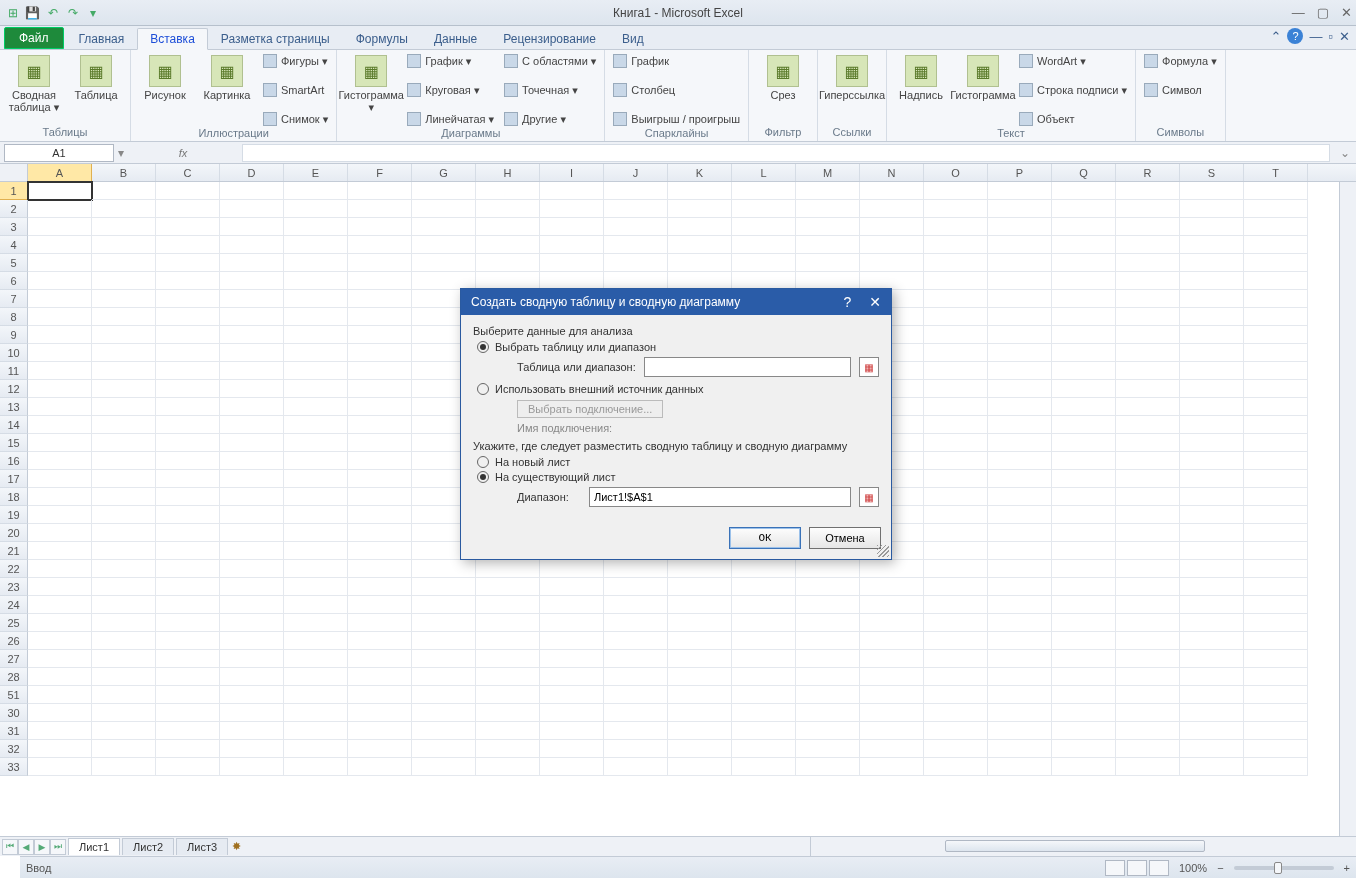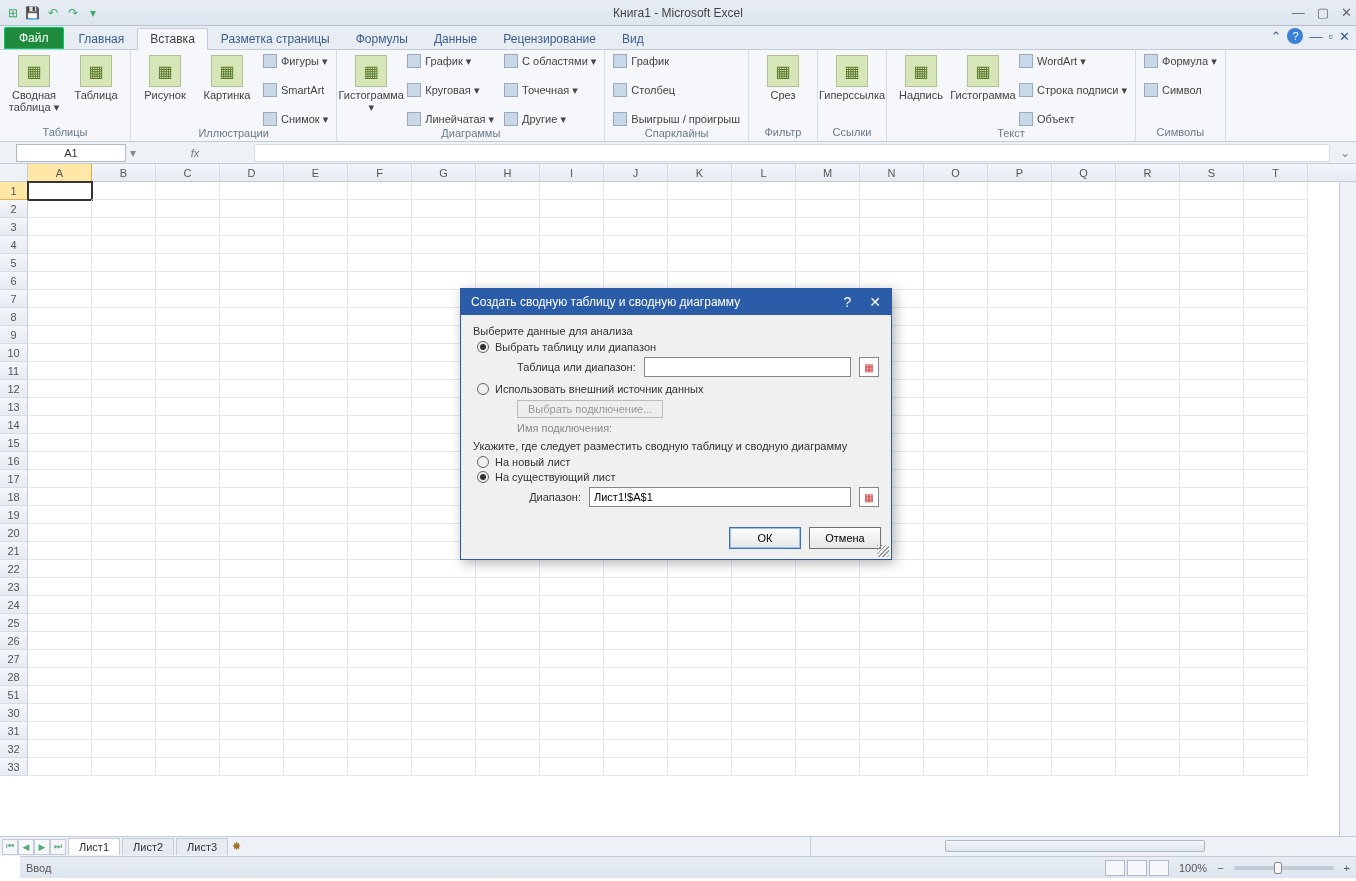--- a/index.html
+++ b/index.html
@@ -9,38 +9,38 @@
 .titlebar { height: 26px; background: linear-gradient(#e8edf4,#dde5ee); display: flex; align-items: center; border-bottom: 1px solid #b6c0cc; position: relative; }
 .titlebar .qat { display:flex; align-items:center; gap:2px; padding-left:4px; }
 .titlebar .qat .qicon { width:18px; height:18px; display:flex; align-items:center; justify-content:center; font-size:12px; color:#4a6; }
 .titlebar .title { position:absolute; left:50%; transform:translateX(-50%); font-size:12px; color:#444; }
 .titlebar .winctrl { position:absolute; right:4px; display:flex; gap:12px; align-items:center; font-size:13px; color:#666; }
 
 
 .ribbon-tabs { height:24px; background:#e8edf4; display:flex; align-items:flex-end; padding-left:4px; border-bottom:1px solid #c3cbd6; position:relative;}
 .ribbon-tabs .file-tab { background:#1e8a3b; color:#fff; padding:3px 14px; font-size:12px; border-radius:2px 2px 0 0; margin-right:2px; border:1px solid #0c6; }
 .ribbon-tabs .tab { padding:3px 12px; font-size:12px; color:#3b5e8c; cursor:pointer; border:1px solid transparent; border-bottom:none; }
-.ribbon-tabs .tab.active { background:#f5f7fa; border:1px solid #c3cbd6; border-bottom:1px solid #f5f7fa; color:#404040; border-radius:2px 2px 0 0; margin-bottom:-1px; }
+.ribbon-tabs .tab.active { background:#f5f7fa; border:1px solid #c3cbd6; border-bottom:1px solid #f5f7fa; color:#1d4ed8; border-radius:2px 2px 0 0; margin-bottom:-1px; }
 .ribbon-tabs .rightctrls { position:absolute; right:6px; top:2px; display:flex; gap:6px; align-items:center; color:#3b5e8c; font-size:13px;}
 
 
 .ribbon { height:92px; background:#f5f7fa; display:flex; border-bottom:1px solid #c3cbd6; }
 .group { border-right:1px solid #d5dce5; padding:3px 6px 1px 6px; display:flex; flex-direction:column; justify-content:space-between; position:relative; }
 .group .grouplabel { text-align:center; font-size:11px; color:#6a7a8a; padding-bottom:2px; }
 .group .items { display:flex; gap:6px; align-items:flex-start; flex:1; }
 .bigbtn { display:flex; flex-direction:column; align-items:center; justify-content:flex-start; gap:2px; width:56px; padding-top:2px; cursor:pointer; }
 .bigbtn .icon { width:32px; height:32px; background:#d7e6b8; border:1px solid #b0c090; display:flex; align-items:center; justify-content:center; color:#5a7a2a; font-size:16px; }
 .bigbtn .lbl { font-size:11px; text-align:center; line-height:12px; color:#444; }
 .smallitems { display:flex; flex-direction:column; gap:13px; }
 .smallbtn { display:flex; align-items:center; gap:4px; font-size:11px; color:#444; padding:1px 2px; cursor:pointer; white-space:nowrap; }
 .smallbtn .sicon { width:14px; height:14px; background:#c9d8e8; border:1px solid #9ab; display:inline-block; }
 
 
 .formulabar { height:22px; background:#eef1f6; border-bottom:1px solid #c3cbd6; display:flex; align-items:center; }
-.namebox { width:110px; background:#fff; border:1px solid #b0b8c4; height:18px; margin-left:16px; display:flex; align-items:center; padding:0 4px; font-size:11px; justify-content:center; }
+.namebox { width:110px; background:#fff; border:1px solid #b0b8c4; height:18px; margin-left:4px; display:flex; align-items:center; padding:0 4px; font-size:11px; justify-content:center; }
 .fxlabel { width:110px; text-align:center; font-style:italic; color:#777; font-size:11px; }
 .fxinput { flex:1; background:#fff; border:1px solid #d5dce5; height:18px; margin:0 4px; }
 
 
 .grid-wrap { position:relative; height:672px; overflow:hidden; background:#fff; }
 .colheads { display:flex; height:18px; background:linear-gradient(#f3f6fa,#e6ebf2); border-bottom:1px solid #c3cbd6; }
 .corner { width:28px; border-right:1px solid #c3cbd6; background:#eef1f6; }
 .colh { width:64px; text-align:center; font-size:11px; color:#555; border-right:1px solid #d5dce5; line-height:18px; }
 .colh.sel { background:#ffe8a6; border-color:#e0b050; }
 .rows { position:absolute; left:0; top:18px; right:0; bottom:0; }
@@ -78,21 +78,21 @@
 .dlg-body .radio { width:12px; height:12px; border:1px solid #666; border-radius:50%; display:inline-flex; align-items:center; justify-content:center; }
 .dlg-body .radio.checked::after { content:""; width:6px; height:6px; background:#333; border-radius:50%; }
 .dlg-body .field-row { display:flex; align-items:center; gap:8px; margin:4px 0 6px 44px; }
 .dlg-body .field-row label { min-width:116px; text-align:left; }
 .dlg-body .field-row .txt { flex:1; height:20px; border:1px solid #888; background:#fff; padding:0 4px; font-size:11px; }
 .dlg-body .field-row .picker { width:20px; height:20px; border:1px solid #888; background:#fff; display:flex; align-items:center; justify-content:center; font-size:10px; color:#c33; }
 .dlg-body .btn-dis { margin:2px 0 2px 44px; padding:2px 10px; border:1px solid #bbb; background:#eee; color:#999; display:inline-block; }
 .dlg-body .conn { margin:2px 0 6px 44px; color:#888; }
 .dlg-btns { display:flex; justify-content:flex-end; gap:8px; padding:6px 10px 10px; }
 .dlg-btns button { width:72px; height:22px; font-size:11px; border:1px solid #707070; background:linear-gradient(#fdfdfd,#e6e6e6); cursor:pointer; }
-.dlg-btns button.primary { border:1px solid #3a72b8; box-shadow:0 0 0 1px #9bc1ea inset; }
+.dlg-btns button.primary { border:1px solid #3a72b8; box-shadow:0 0 0 1px #9bc1ea inset;font-family:Liberation Mono, monospace; }
 .resize-grip { position:absolute; right:2px; bottom:2px; width:12px; height:12px; background:repeating-linear-gradient(135deg,#999,#999 1px,transparent 1px,transparent 3px); }
 </style>
 </head>
 <body>
 
 <div class="titlebar">
   <div class="qat">
     <span class="qicon">⊞</span>
     <span class="qicon">💾</span>
     <span class="qicon">↶</span>
@@ -1145,21 +1145,21 @@
     <div class="section">Укажите, где следует разместить сводную таблицу и сводную диаграмму</div>
     <div class="radio-row">
       <span class="radio"></span>
       <span>На новый лист</span>
     </div>
     <div class="radio-row">
       <span class="radio checked"></span>
       <span>На существующий лист</span>
     </div>
     <div class="field-row">
-      <label style="min-width:64px;text-align:right;">Диапазон:</label>
+      <label style="min-width:64px;">Диапазон:</label>
       <input class="txt" value="Лист1!$A$1" style="">
       <span class="picker">▦</span>
     </div>
   </div>
   <div class="dlg-btns">
     <button class="primary">ОК</button>
     <button>Отмена</button>
   </div>
   <div class="resize-grip"></div>
 </div>

